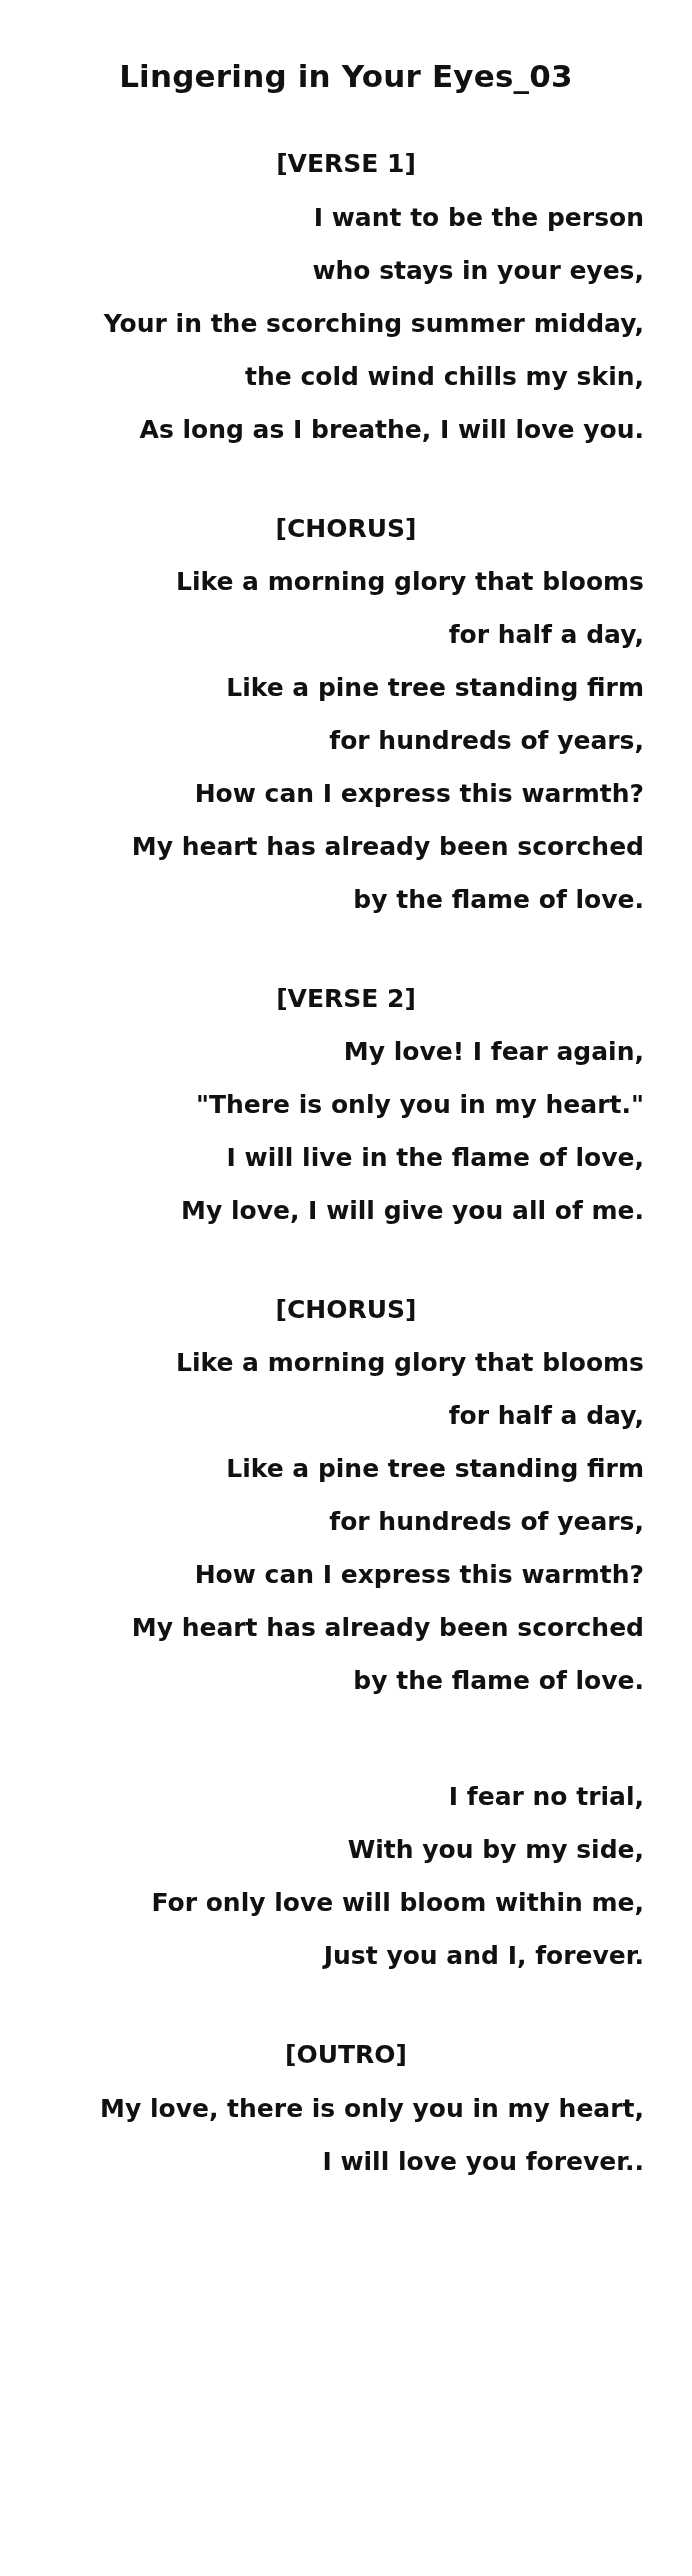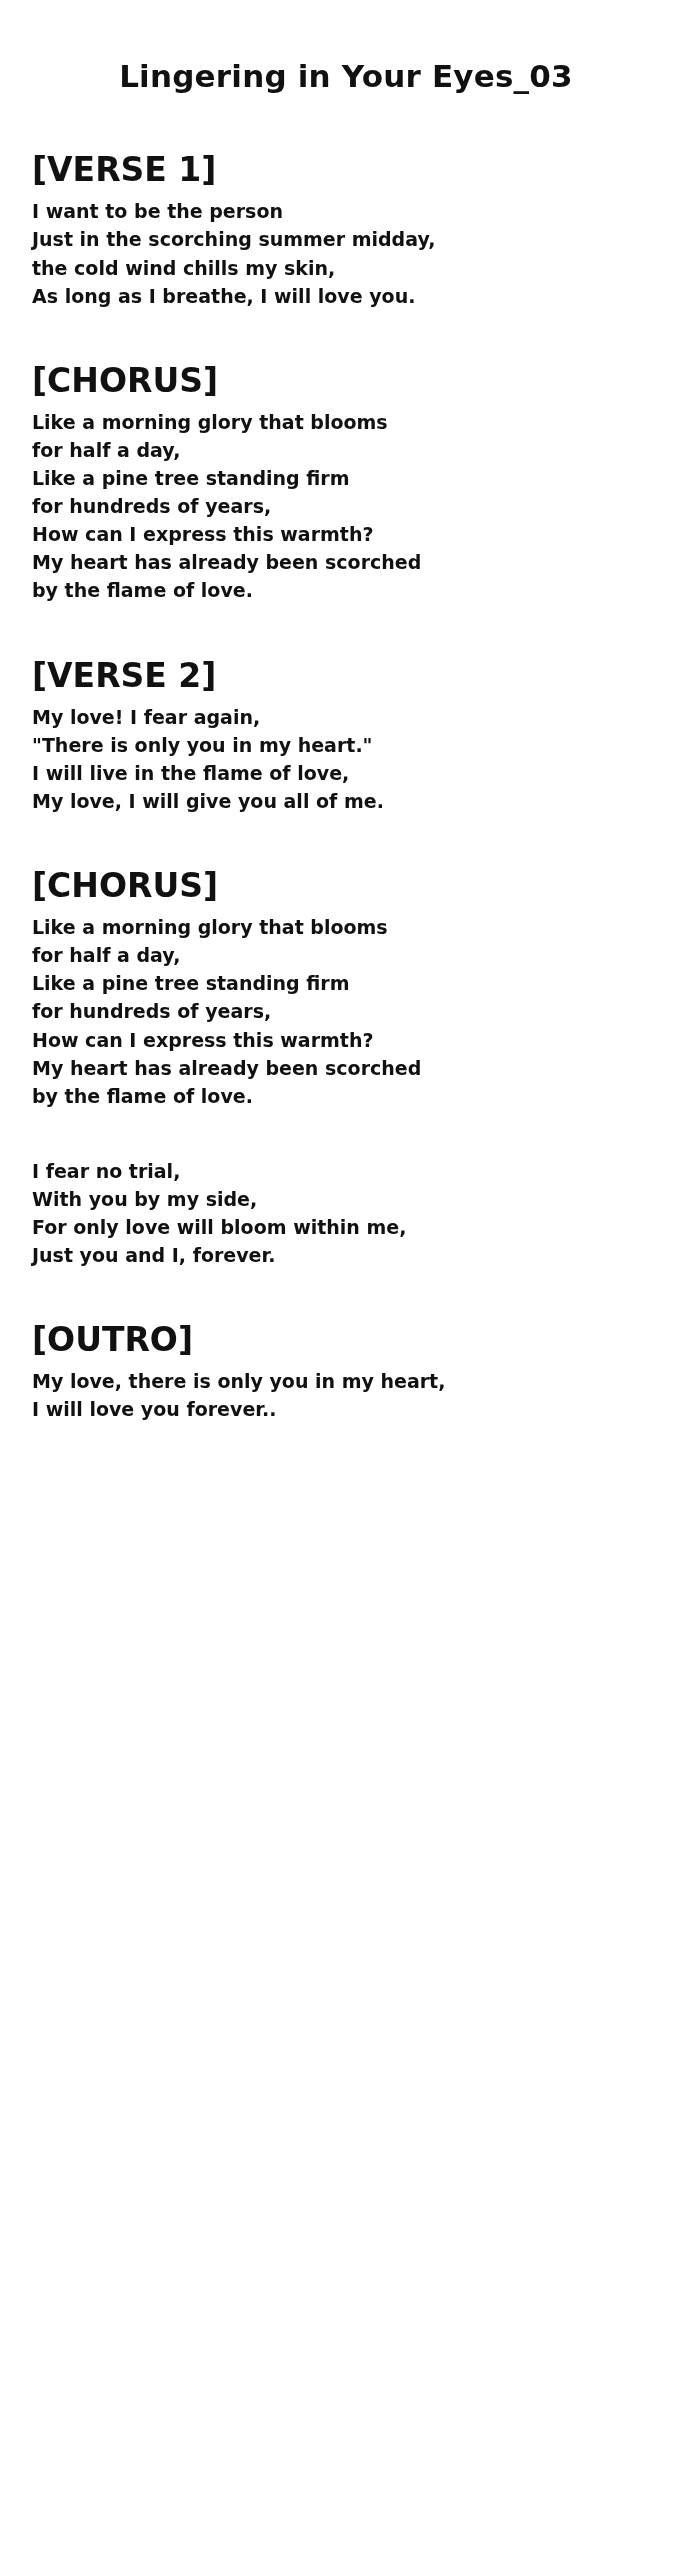--- a/index.html
+++ b/index.html
@@ -34,46 +34,47 @@
   }
   .section {
     width: 100%;
     text-align: center;
     margin: 0 0 47px 0;
   }
   .section:last-child {
     margin-bottom: 0;
   }
   .section-label {
-    font-size: 33px;
+    font-size: 25px;
     font-weight: 700;
     line-height: 1.45;
     margin: 0 0 3.2px 0;
-    text-align: left;
+    text-align: center;
   }
   .lyric-line {
-    font-size: 19px;
+    font-size: 25px;
     font-weight: 700;
     line-height: 1.48;
-    margin: 0;
-    text-align: left;
+    margin: 16px;
+    text-align: right;
     white-space: nowrap;
   }
 </style>
 </head>
 <body>
 
 <div class="page">
 
   <h1 class="song-title">Lingering in Your Eyes_03</h1>
 
   <div class="section">
     <p class="section-label">[VERSE 1]</p>
     <p class="lyric-line">I want to be the person</p>
-    <p class="lyric-line">Just in the scorching summer midday,</p>
+    <p class="lyric-line">who stays in your eyes,</p>
+    <p class="lyric-line">Your in the scorching summer midday,</p>
     <p class="lyric-line">the cold wind chills my skin,</p>
     <p class="lyric-line">As long as I breathe, I will love you.</p>
   </div>
 
   <div class="section">
     <p class="section-label">[CHORUS]</p>
     <p class="lyric-line">Like a morning glory that blooms</p>
     <p class="lyric-line">for half a day,</p>
     <p class="lyric-line">Like a pine tree standing firm</p>
     <p class="lyric-line">for hundreds of years,</p>

